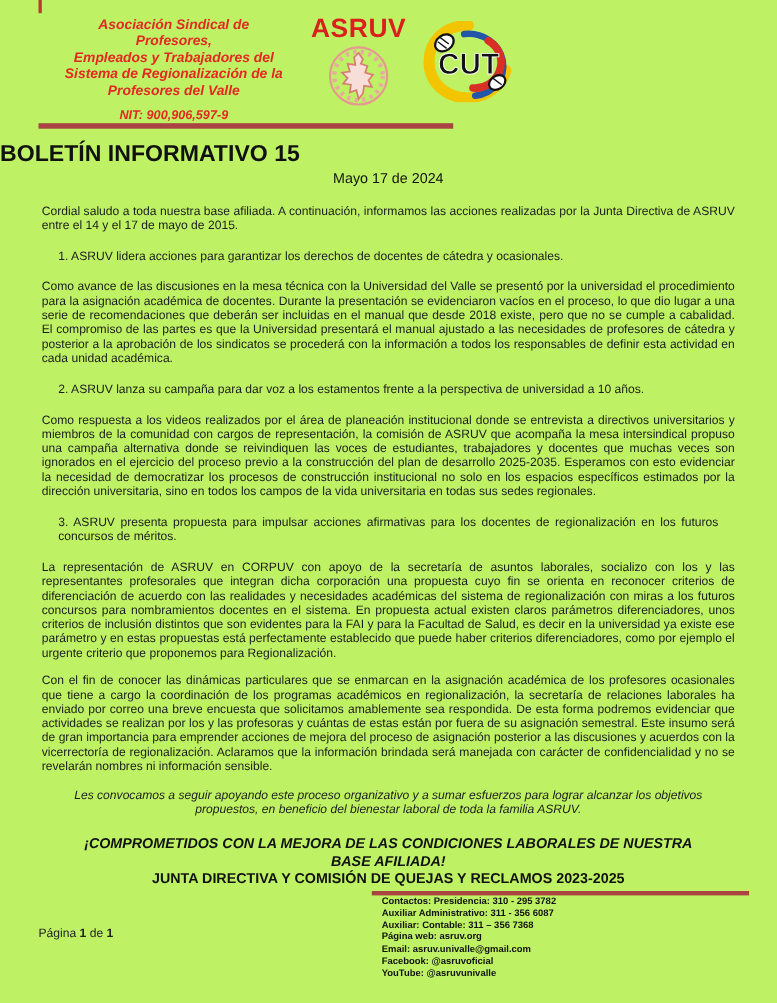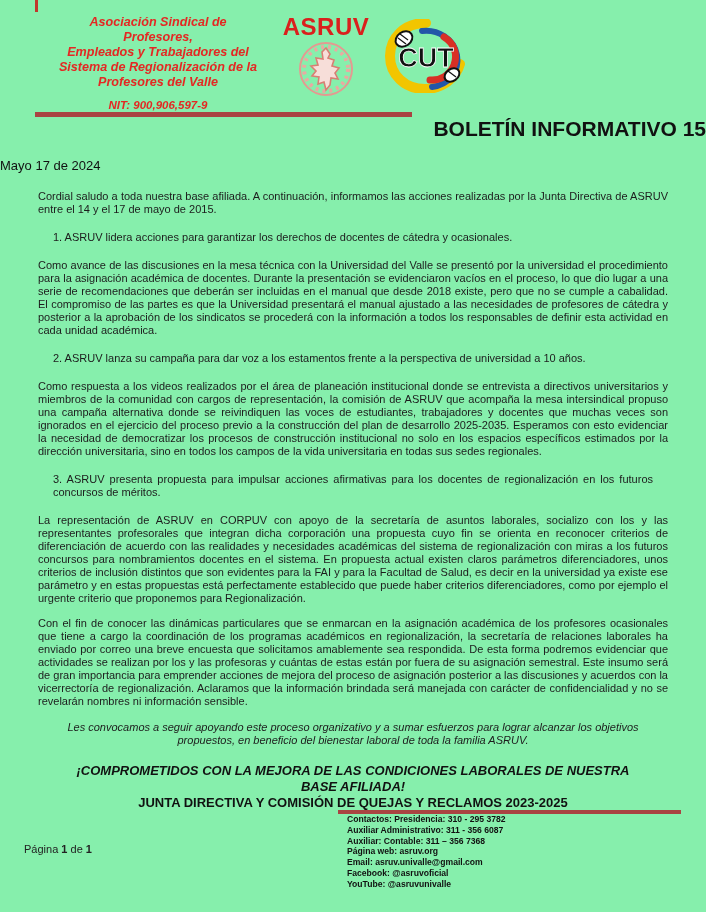--- a/index.html
+++ b/index.html
@@ -1,49 +1,49 @@
 <!DOCTYPE html>
 <html><head>
 <meta charset="utf-8">
 <style>
   html,body{margin:0;padding:0;background:#888;}
   .page{
     position:relative;
     width:706px;height:912px;
-    background:#86efac;
+    background:#bef264;
     font-family:"Liberation Sans","DejaVu Sans",sans-serif;
     color:#1c1c1c;
     overflow:hidden;
     margin:0 auto;
   }
   
   .top-tick{position:absolute;left:35px;top:0;width:3px;height:12px;background:#c0392b;}
   .header{display:flex;align-items:flex-start;padding:15px 0 0 58px;}
   .org-block{width:200px;text-align:center;}
   .org-line{font-size:12.6px;line-height:15px;font-weight:bold;font-style:italic;color:#e42823;}
   .nit{margin-top:9px;font-size:11.5px;font-weight:bold;font-style:italic;color:#e42823;}
   .asruv-logo{margin-left:16px;width:104px;text-align:center;}
   .asruv-wordmark{font-size:24px;font-weight:bold;color:#da201d;letter-spacing:.5px;line-height:24px;}
   .asruv-seal{margin-top:1px;}
   .cut-logo{margin-left:4px;margin-top:4px;}
   .header-rule{height:5px;width:377px;background:#a94442;margin:1px 0 0 35px;}
   
-  .doc-title{text-align:right;font-size:21px;font-weight:bold;color:#111;}
-  .doc-date{margin-top:17px;text-align:left;font-size:13px;color:#111;}
+  .doc-title{margin-top:11px;text-align:left;font-size:21px;font-weight:bold;color:#111;}
+  .doc-date{margin-top:2px;text-align:center;font-size:13px;color:#111;}
   
   .content{padding:0 38px;}
   .para{font-size:11px;line-height:13px;text-align:justify;margin:0;}
   .intro{margin-top:17px;}
   .section{margin-top:12px;}
   .sec-heading{font-size:11px;line-height:13px;font-weight:normal;text-align:justify;margin:15px;}
   .closing{margin-top:13px;text-align:center;max-width:604px;margin-left:auto;margin-right:auto;font-style:italic;}
   .slogan1{margin:16px auto 0;max-width:586px;text-align:center;font-size:13px;line-height:15.5px;font-weight:bold;font-style:italic;color:#111;}
   .slogan2{margin:1px auto 0;text-align:center;font-size:13px;line-height:15.5px;font-weight:bold;color:#111;}
   
-  .page-num{position:absolute;left:24px;top:843px;font-size:11px;color:#222;}
+  .page-num{position:absolute;left:35px;top:843px;font-size:11px;color:#222;}
   .page-num b{font-weight:bold;}
   .footer-block{position:absolute;left:338px;top:810px;width:343px;}
   .footer-rule{height:4px;width:100%;background:#a94442;}
   .contact-line{font-size:8.6px;line-height:10.8px;font-weight:bold;color:#111;padding-left:9px;}
   .contact-line:first-of-type{margin-top:4px;}
 </style>
 </head>
 <body>
 
 <div class="page">

